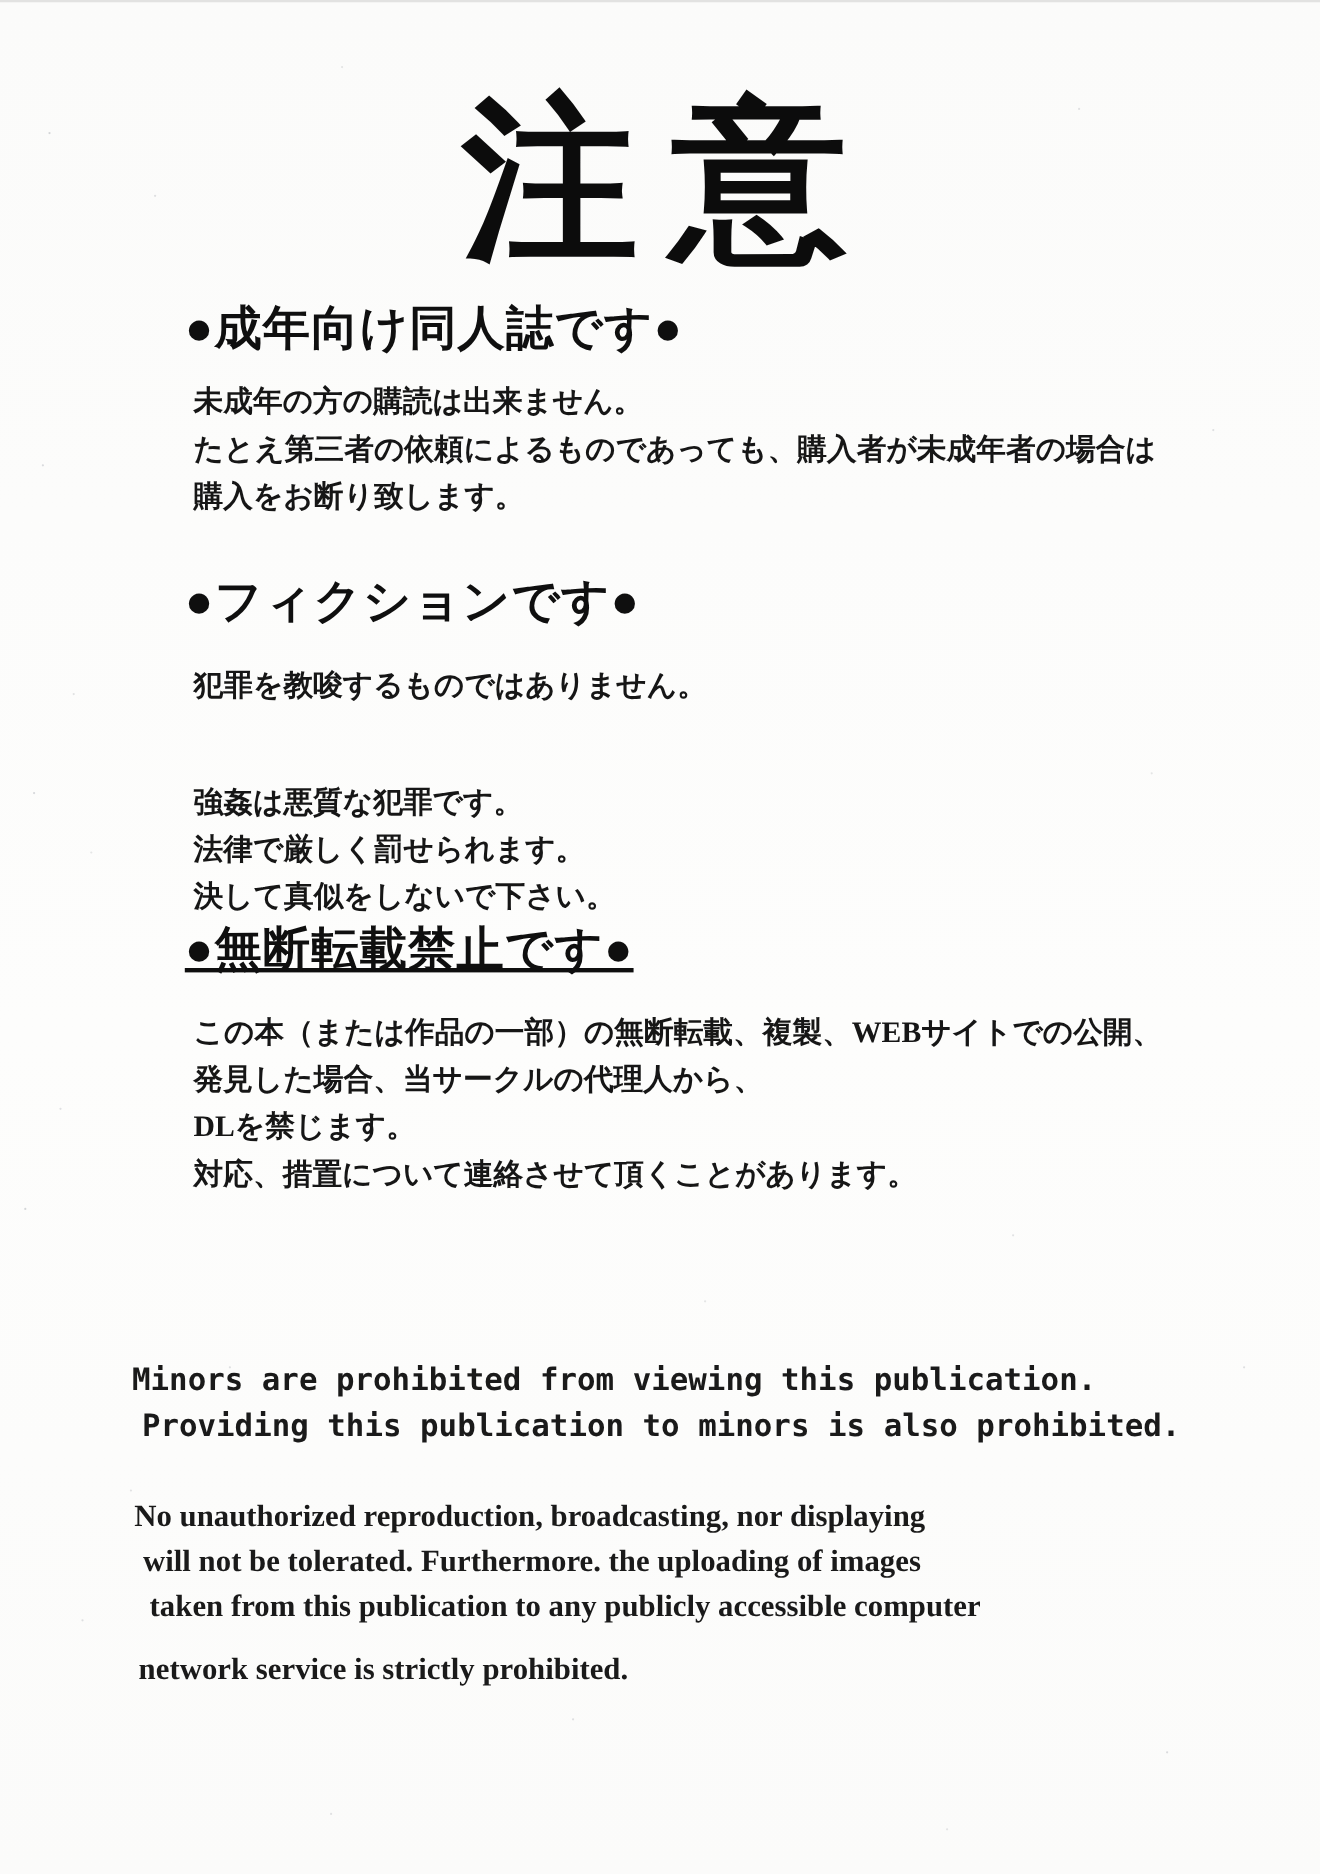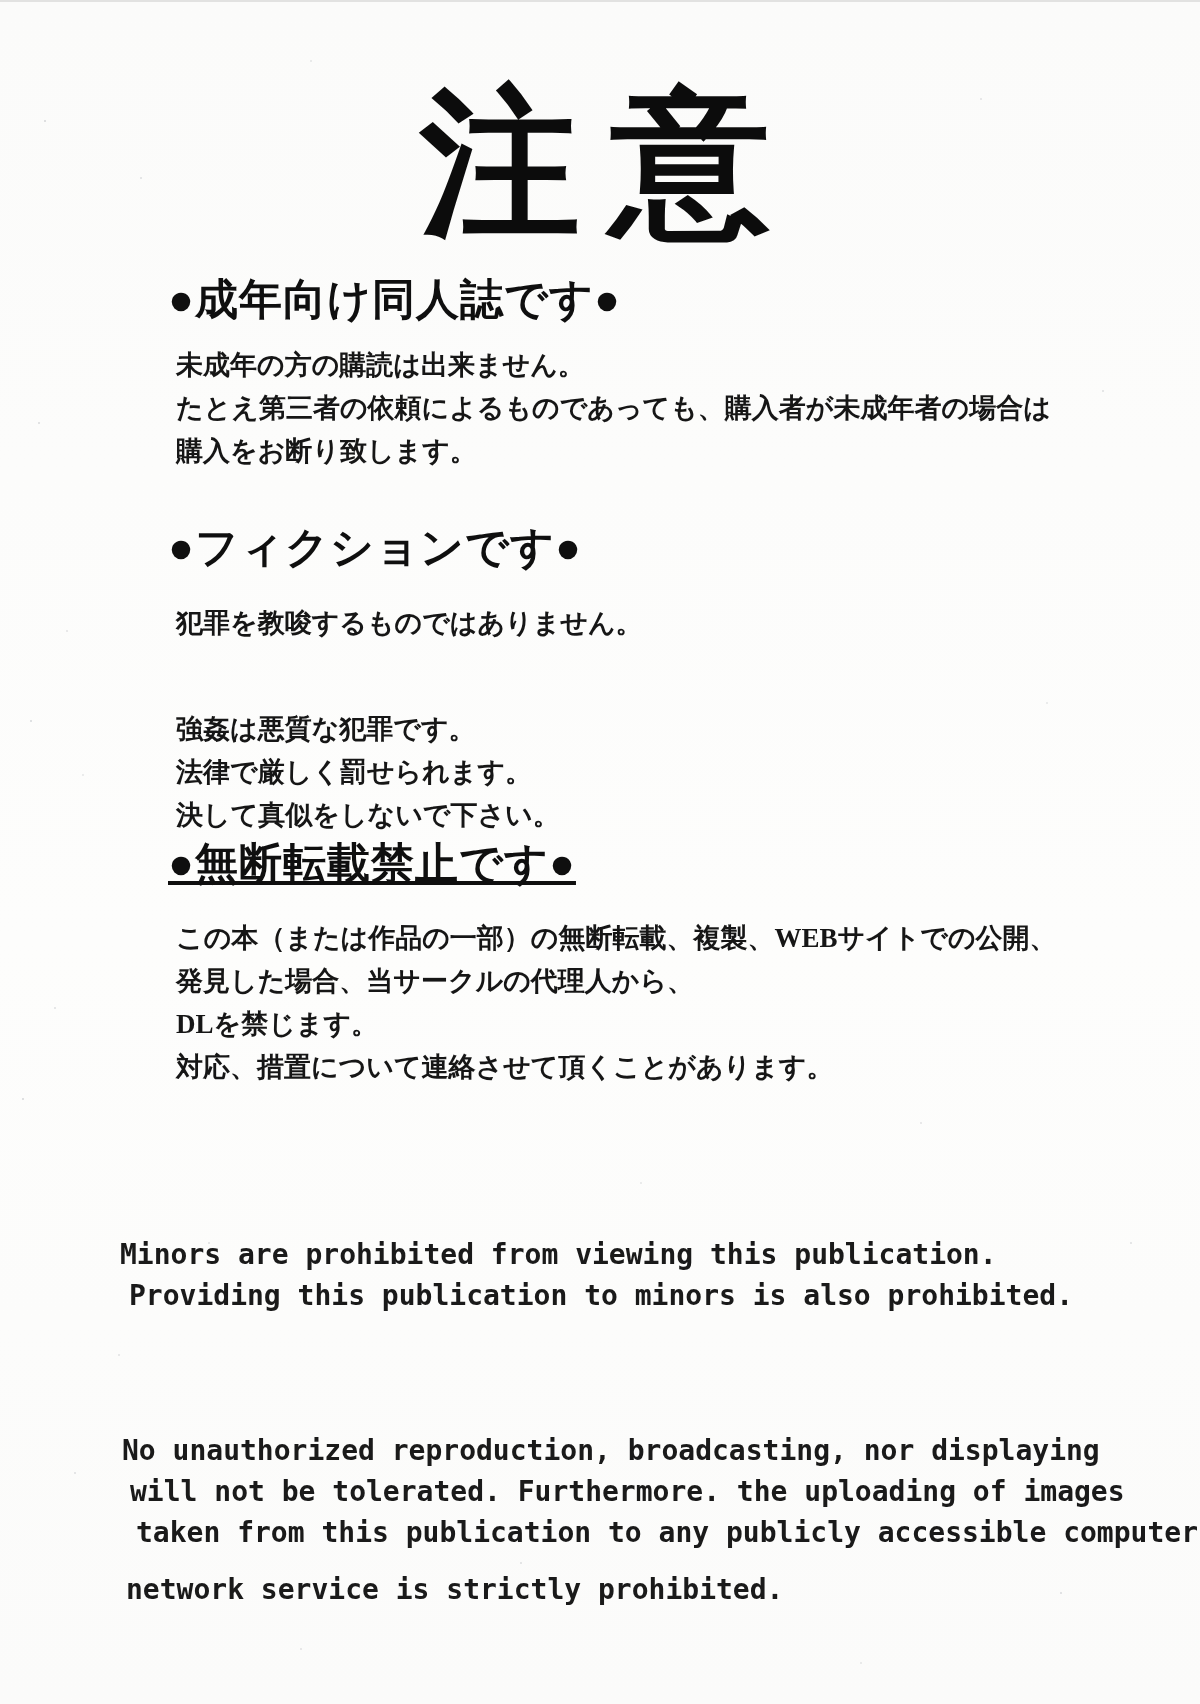--- a/index.html
+++ b/index.html
@@ -95,21 +95,21 @@
     position: absolute;
     left: 120px;
     font-family: "DejaVu Sans Mono", "Liberation Mono", monospace;
     font-weight: 700;
     font-size: 28px;
     line-height: 41px;
     color: #1a1a1a;
     white-space: nowrap;
   }
   .eng-1 { top: 1232px; }
-  .eng-2 { top: 1428px; }
+  .eng-2 { top: 1356px; font-family: Liberation Serif, serif; }
   
   .eng-1 .line:nth-child(1) { text-indent: 0px; }
   .eng-1 .line:nth-child(2) { text-indent: 9px; }
   .eng-2 .line:nth-child(1) { text-indent: 2px; }
   .eng-2 .line:nth-child(2) { text-indent: 10px; }
   .eng-2 .line:nth-child(3) { text-indent: 16px; }
   .eng-2 .line:nth-child(4) { text-indent: 6px; margin-top: 16px; }
 </style>
 </head>
 <body>

